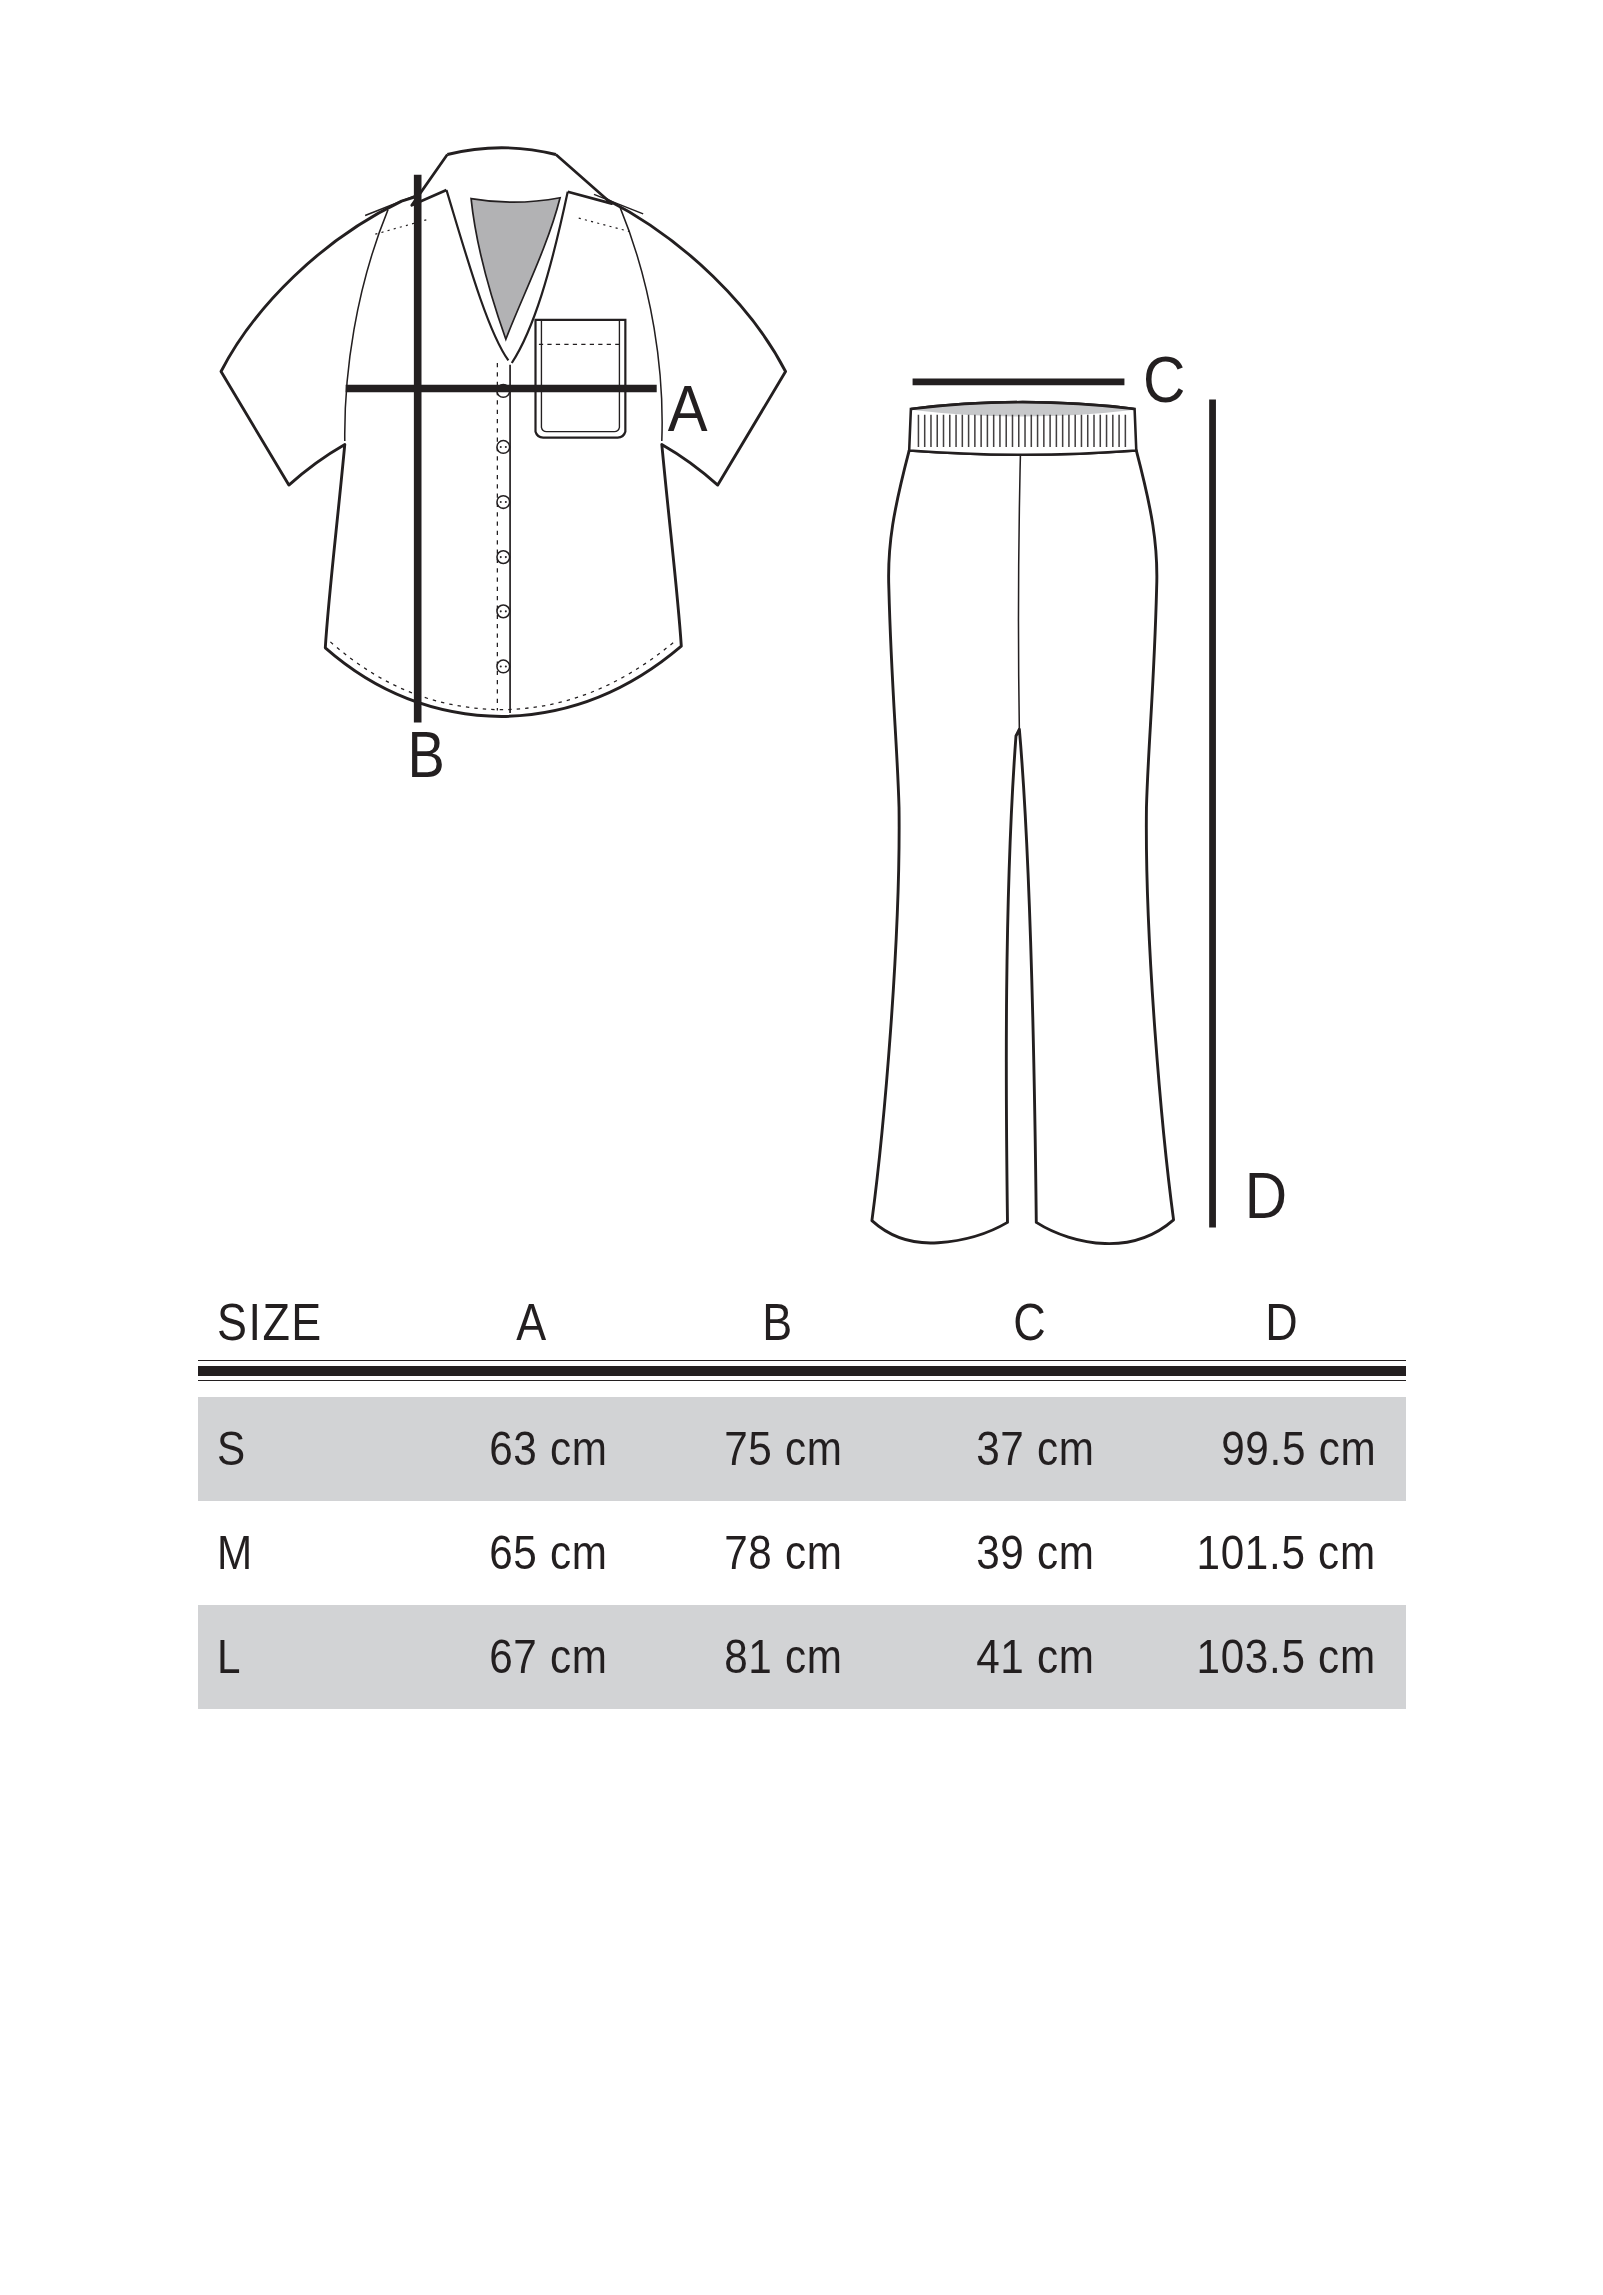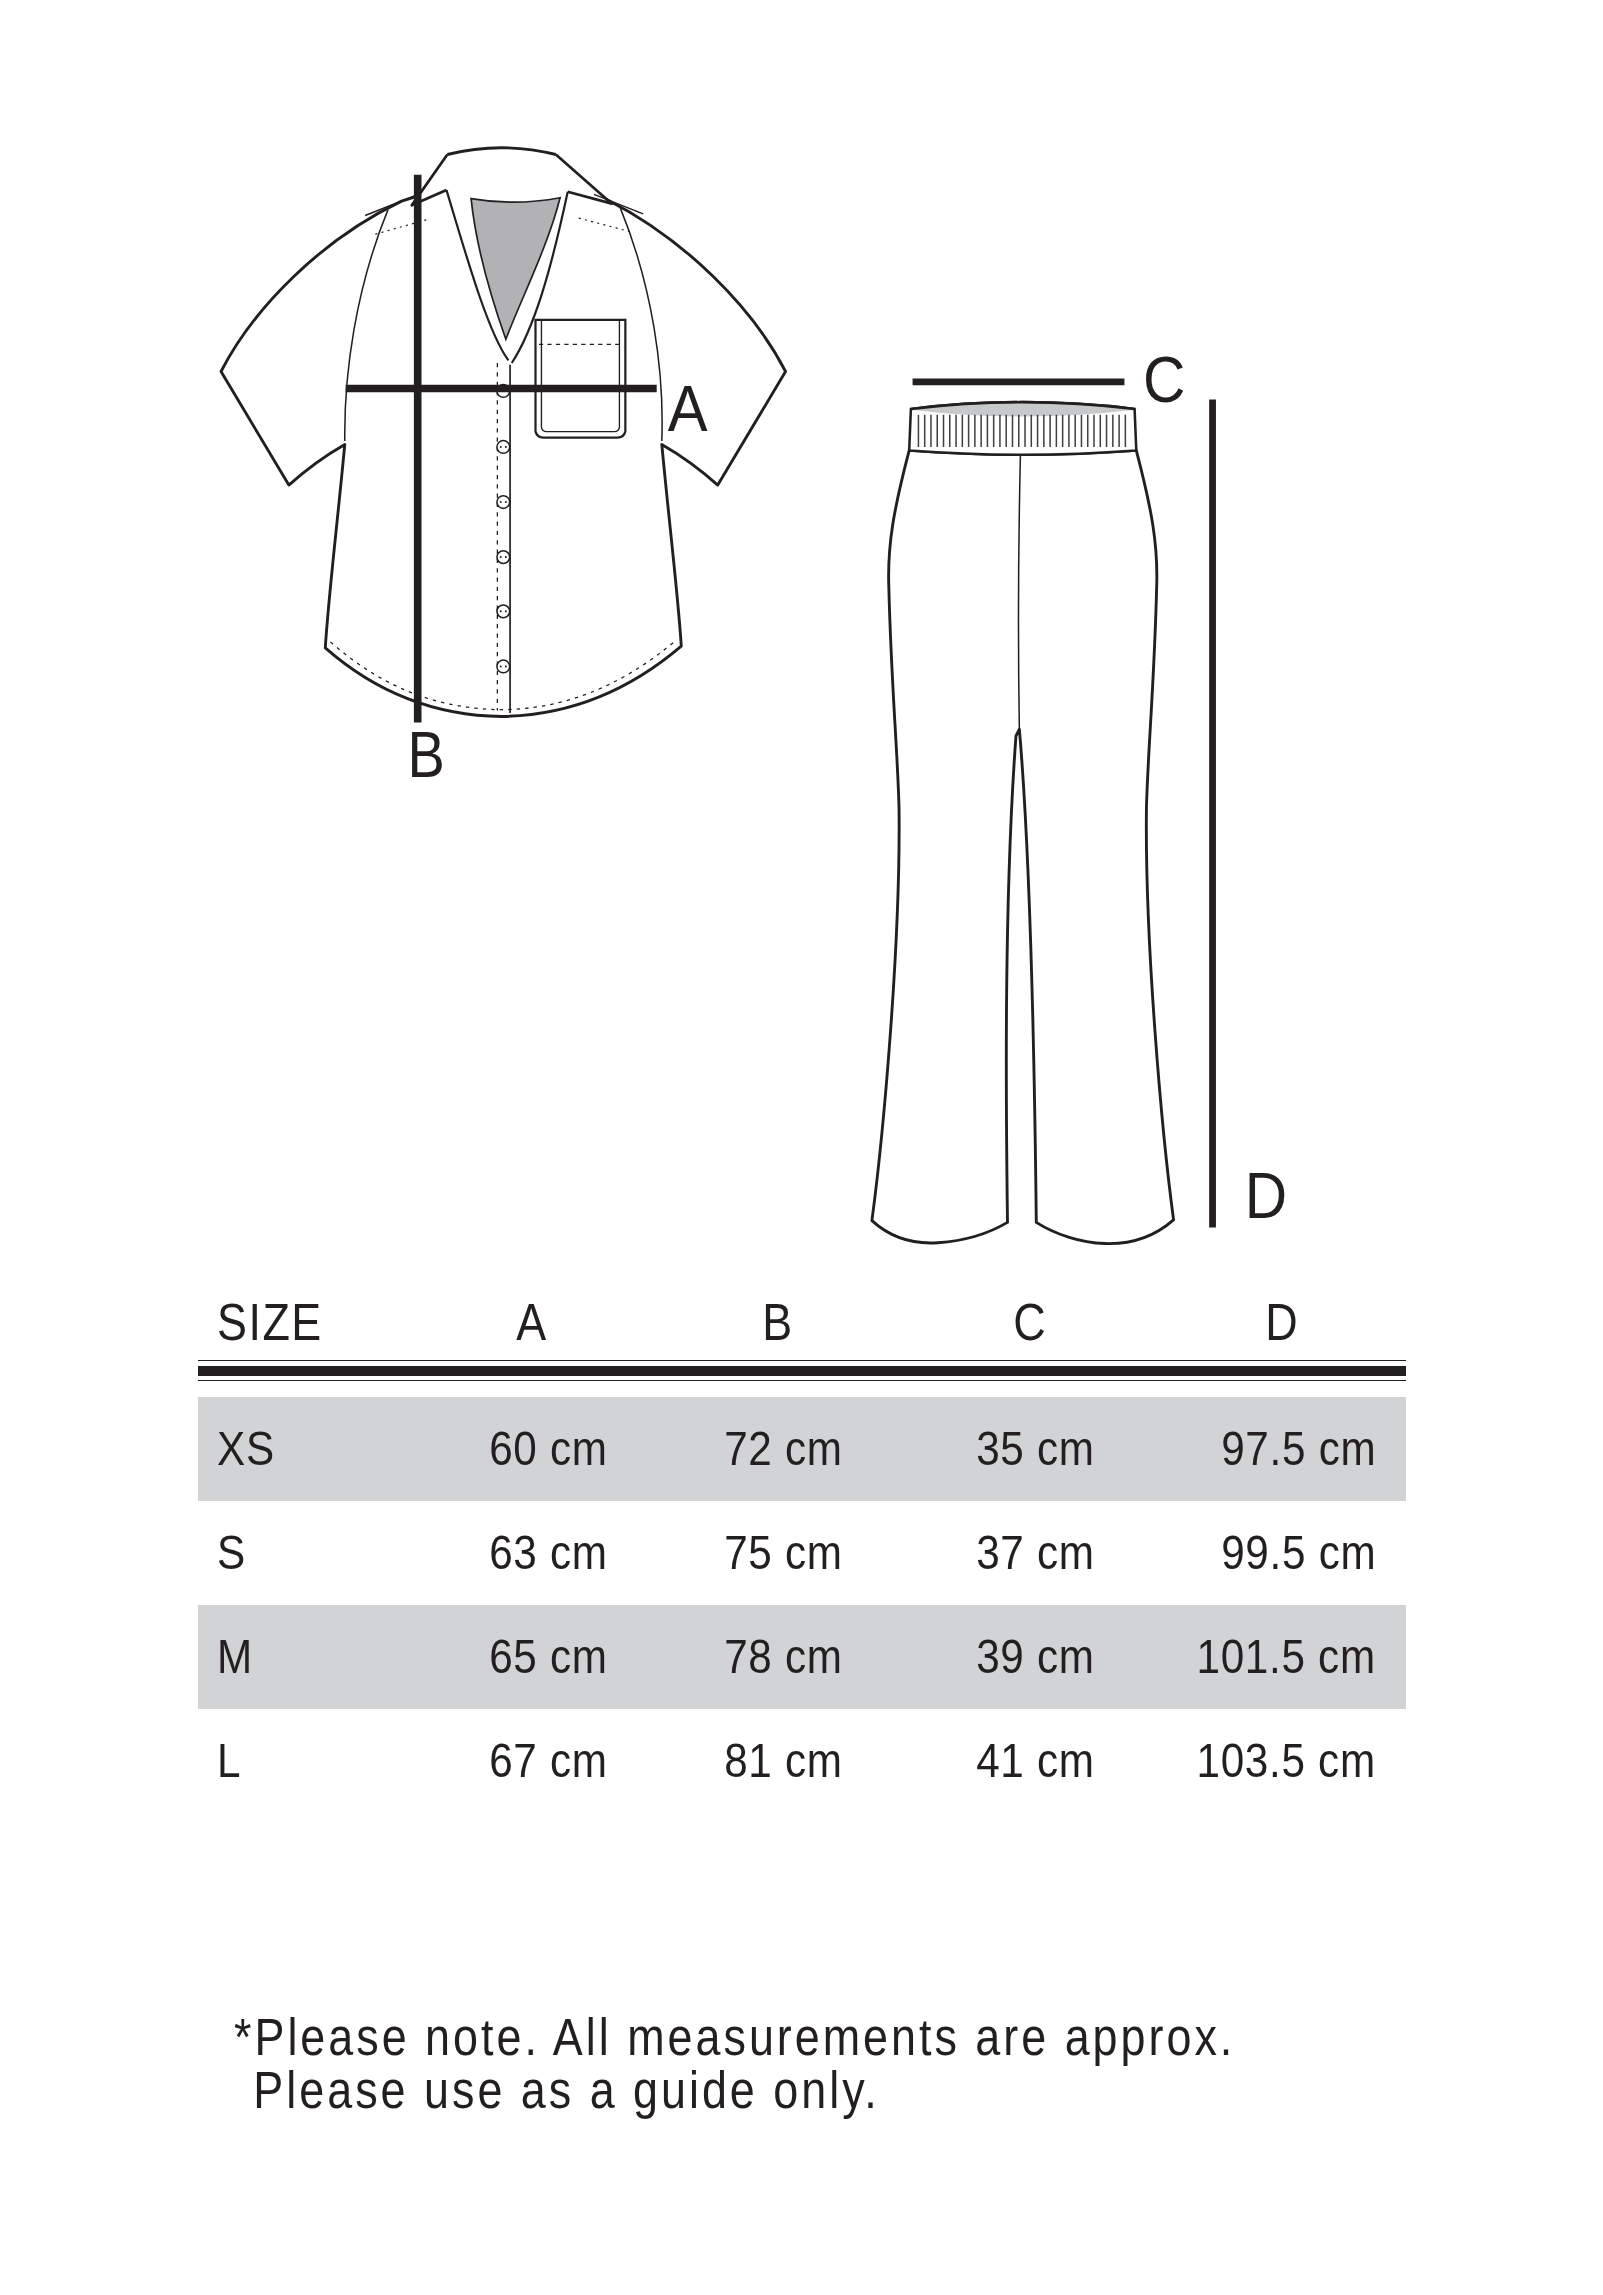--- a/index.html
+++ b/index.html
@@ -175,27 +175,20 @@
       <div class="h"><span class="cx ox-c">B</span></div>
       <div class="h"><span class="cx ox-c">C</span></div>
       <div class="h"><span class="cx ox-c">D</span></div>
     </div>
     <div class="rule-thin"></div>
     <div class="rule-thick"></div>
     <div class="rule-thin below"></div>
 
     <div class="tbody">
       <div class="trow">
-        <div class="c size"><span class="cx ox-l">XS</span></div>
-        <div class="c"><span class="cx ox-r">60 cm</span></div>
-        <div class="c"><span class="cx ox-r">72 cm</span></div>
-        <div class="c"><span class="cx ox-r">35 cm</span></div>
-        <div class="c"><span class="cx ox-r">97.5 cm</span></div>
-      </div>
-      <div class="trow">
         <div class="c size"><span class="cx ox-l">S</span></div>
         <div class="c"><span class="cx ox-r">63 cm</span></div>
         <div class="c"><span class="cx ox-r">75 cm</span></div>
         <div class="c"><span class="cx ox-r">37 cm</span></div>
         <div class="c"><span class="cx ox-r">99.5 cm</span></div>
       </div>
       <div class="trow">
         <div class="c size"><span class="cx ox-l">M</span></div>
         <div class="c"><span class="cx ox-r">65 cm</span></div>
         <div class="c"><span class="cx ox-r">78 cm</span></div>
@@ -205,19 +198,15 @@
       <div class="trow">
         <div class="c size"><span class="cx ox-l">L</span></div>
         <div class="c"><span class="cx ox-r">67 cm</span></div>
         <div class="c"><span class="cx ox-r">81 cm</span></div>
         <div class="c"><span class="cx ox-r">41 cm</span></div>
         <div class="c"><span class="cx ox-r">103.5 cm</span></div>
       </div>
     </div>
   </div>
 
-  <div class="note">
-    <span class="cx ox-l" style="display:block;">*Please note. All measurements are approx.</span>
-    <span class="cx ox-l l2" style="display:block;">Please use as a guide only.</span>
-  </div>
 
 </div>
 
 
 </body></html>

